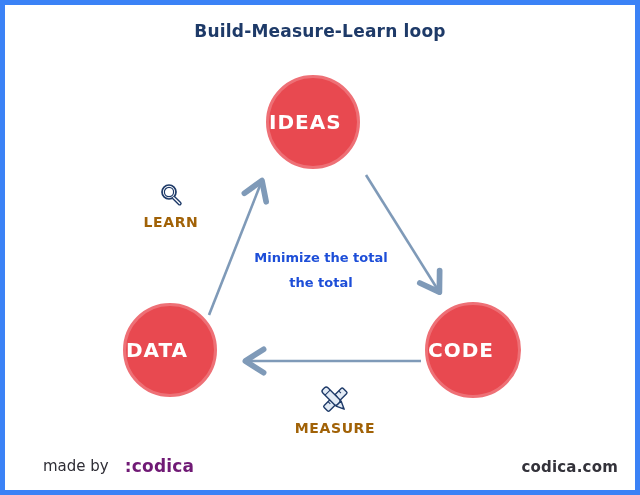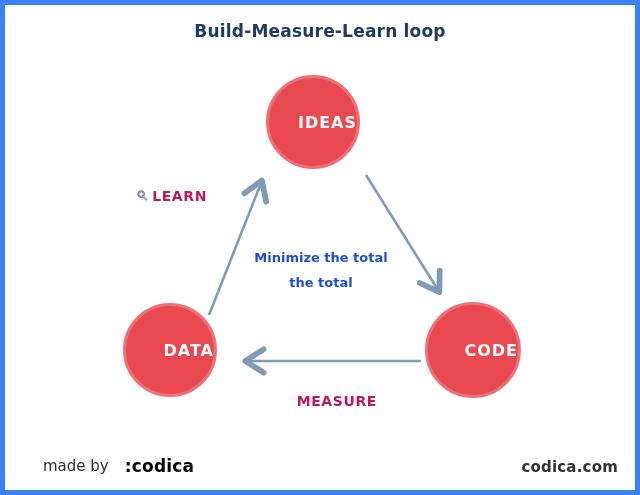--- a/index.html
+++ b/index.html
@@ -16,45 +16,45 @@
     position:absolute;top:16px;left:0;width:100%;
     text-align:center;
     font-size:17px;font-weight:700;
     color:#1e3a68;letter-spacing:.2px;
   }
   .node{
     position:absolute;
     border-radius:50%;
     background:#e84950;
     border:3px solid #ee7076;
-    display:flex;align-items:center;justify-content:flex-end;
-    color:#ffffff;font-weight:700;font-size:16px;letter-spacing:1px;
+    display:flex;align-items:center;justify-content:flex-start;
+    color:#ffffff;font-weight:700;font-size:20px;letter-spacing:1px;
     box-sizing:border-box;
   }
   .node-ideas{left:261px;top:70px;width:94px;height:94px;}
   .node-data{left:118px;top:298px;width:94px;height:94px;}
   .node-code{left:420px;top:297px;width:96px;height:96px;}
   .step{
-    position:absolute;display:flex;align-items:center;gap:3px;
-    color:#be185d;font-weight:700;font-size:14px;letter-spacing:.6px;
+    position:absolute;display:flex;flex-direction:column;align-items:center;gap:3px;
+    color:#a16207;font-weight:700;font-size:14px;letter-spacing:.6px;
   }
   .step-learn{left:130px;top:176px;width:72px;}
   .step-build{left:414px;top:176px;width:72px;}
   .step-measure{left:288px;top:380px;width:84px;}
   .center-text{
     position:absolute;left:200px;top:240px;width:232px;
     text-align:center;color:#1d4ed8;font-weight:700;font-size:13px;line-height:25px;
   }
   .arrows{position:absolute;left:0;top:0;pointer-events:none;}
   .footer-left{
     position:absolute;left:38px;bottom:14px;
     font-size:15px;color:#2f2e36;font-weight:500;
     display:flex;align-items:center;gap:16px;
   }
-  .brand{color:#000000;font-weight:700;font-size:17px;letter-spacing:.2px;}
+  .brand{color:#701a75;font-weight:700;font-size:17px;letter-spacing:.2px;}
   .footer-right{
     position:absolute;right:17px;bottom:14px;
     font-size:15px;color:#33323a;font-weight:600;letter-spacing:.2px;
   }
   .icon{display:block;}
 </style>
 </head>
 <body>
 
 <div class="canvas">

